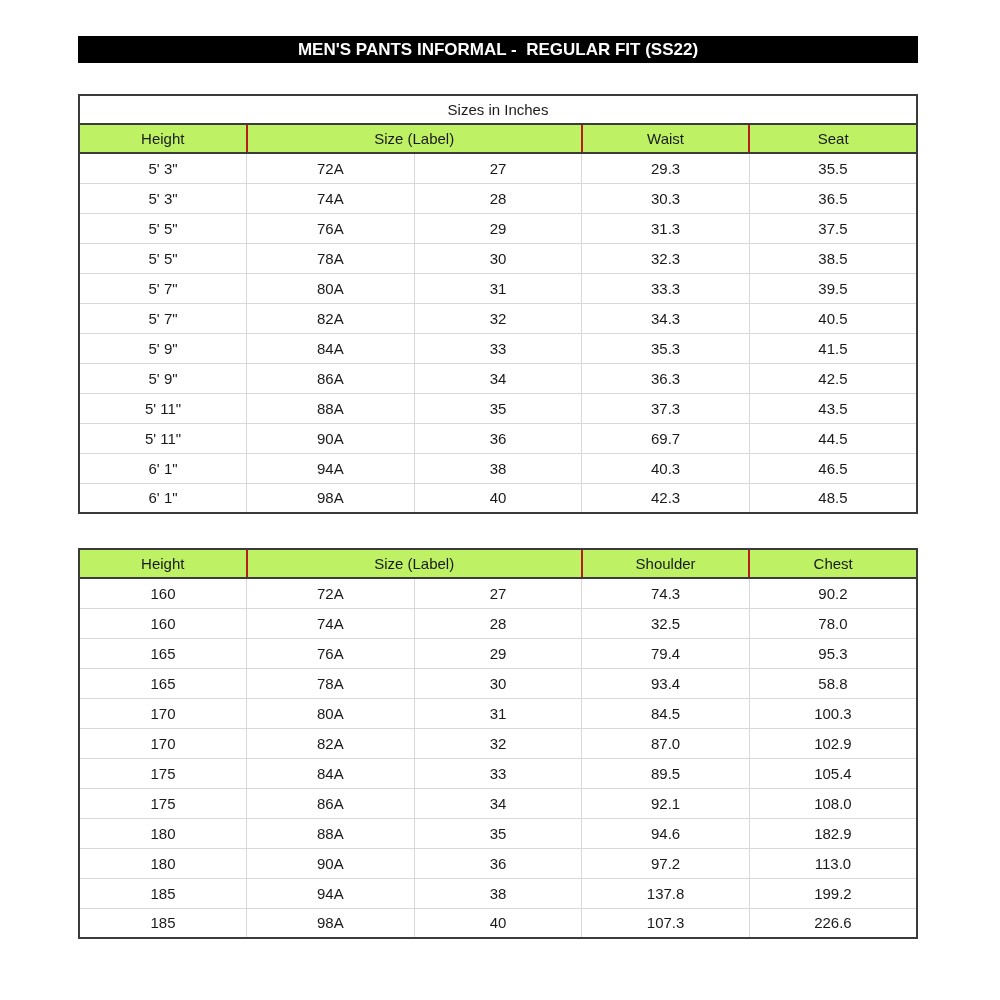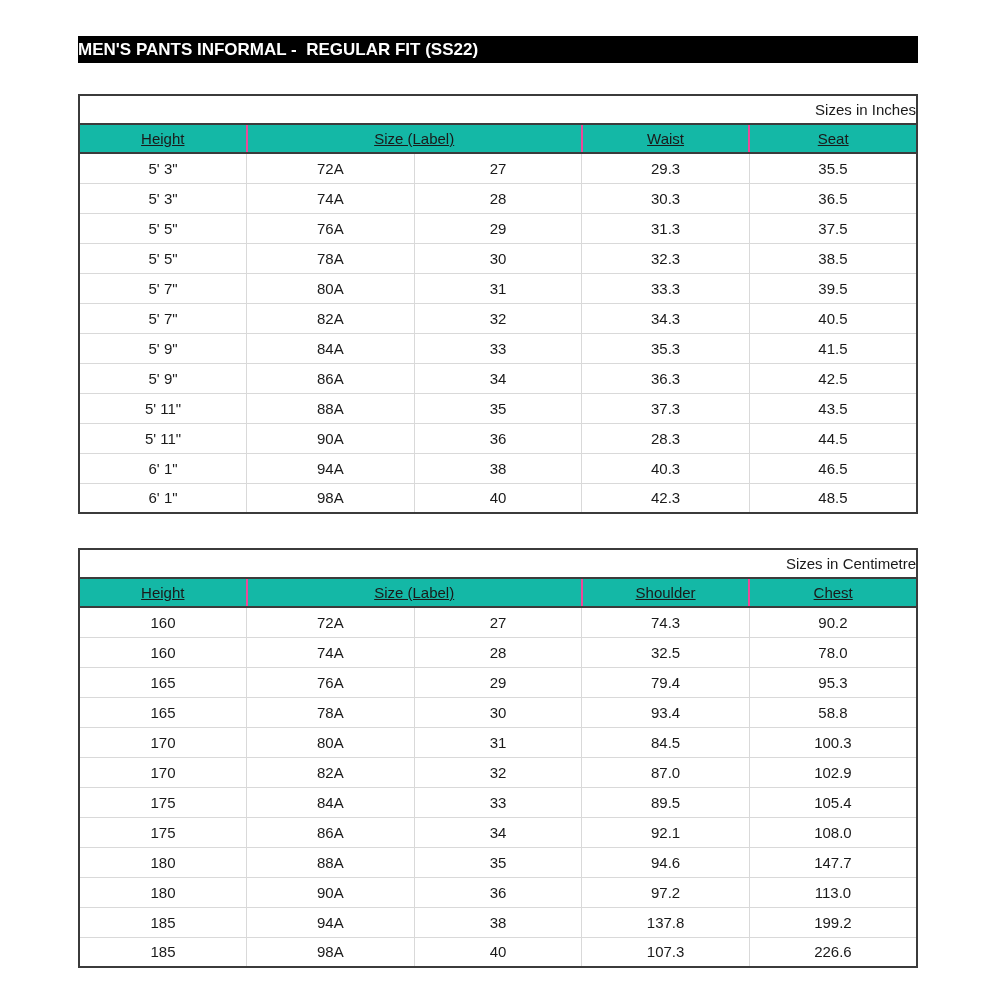--- a/index.html
+++ b/index.html
@@ -13,20 +13,21 @@
   }
   .page {
     width: 840px;
     margin: 36px 0 0 78px;
   }
   .title-bar {
     background: #000000;
     color: #ffffff;
     height: 27px;
     line-height: 27px;
+    text-align: center;
     font-weight: bold;
     font-size: 17px;
     white-space: pre;
     margin-bottom: 31px;
   }
   table.grid {
     width: 100%;
     border-collapse: collapse;
     table-layout: fixed;
     font-size: 15px;
@@ -36,31 +37,29 @@
   table.grid td, table.grid th {
     text-align: center;
     font-weight: normal;
     padding: 0;
     overflow: hidden;
     white-space: pre;
   }
   tr.caption-row td {
     height: 27px;
     background: #ffffff;
-    text-align: right;
   }
   tr.header-row th {
     height: 27px;
-    background: #14b8a6;
+    background: #bef264;
     border-top: 2px solid #3b3b3b;
     border-bottom: 2px solid #3b3b3b;
-    text-decoration: underline;
   }
   tr.header-row th + th {
-    border-left: 2px solid #ec4899;
+    border-left: 2px solid #b91c1c;
     margin-top: 48px;
   }
   tbody tr {
     height: 30px;
   }
   tbody td {
     border: 1px solid #d9d9d9;
   }
 </style>
 </head>
@@ -150,21 +149,21 @@
           <td>5' 11"</td>
           <td>88A</td>
           <td>35</td>
           <td>37.3</td>
           <td>43.5</td>
         </tr>
         <tr>
           <td>5' 11"</td>
           <td>90A</td>
           <td>36</td>
-          <td>28.3</td>
+          <td>69.7</td>
           <td>44.5</td>
         </tr>
         <tr>
           <td>6' 1"</td>
           <td>94A</td>
           <td>38</td>
           <td>40.3</td>
           <td>46.5</td>
         </tr>
         <tr>
@@ -179,23 +178,20 @@
 
   <table class="grid">
     <colgroup>
       <col style="width:20%">
         <col style="width:20%">
         <col style="width:20%">
         <col style="width:20%">
         <col style="width:20%">
     </colgroup>
     <thead>
-      <tr class="caption-row">
-        <td colspan="5">Sizes in Centimetre</td>
-      </tr>
       <tr class="header-row">
         <th>Height</th>
         <th colspan="2">Size (Label)</th>
         <th>Shoulder</th>
         <th>Chest</th>
       </tr>
     </thead>
     <tbody>
         <tr>
           <td>160</td>
@@ -251,21 +247,21 @@
           <td>86A</td>
           <td>34</td>
           <td>92.1</td>
           <td>108.0</td>
         </tr>
         <tr>
           <td>180</td>
           <td>88A</td>
           <td>35</td>
           <td>94.6</td>
-          <td>147.7</td>
+          <td>182.9</td>
         </tr>
         <tr>
           <td>180</td>
           <td>90A</td>
           <td>36</td>
           <td>97.2</td>
           <td>113.0</td>
         </tr>
         <tr>
           <td>185</td>

